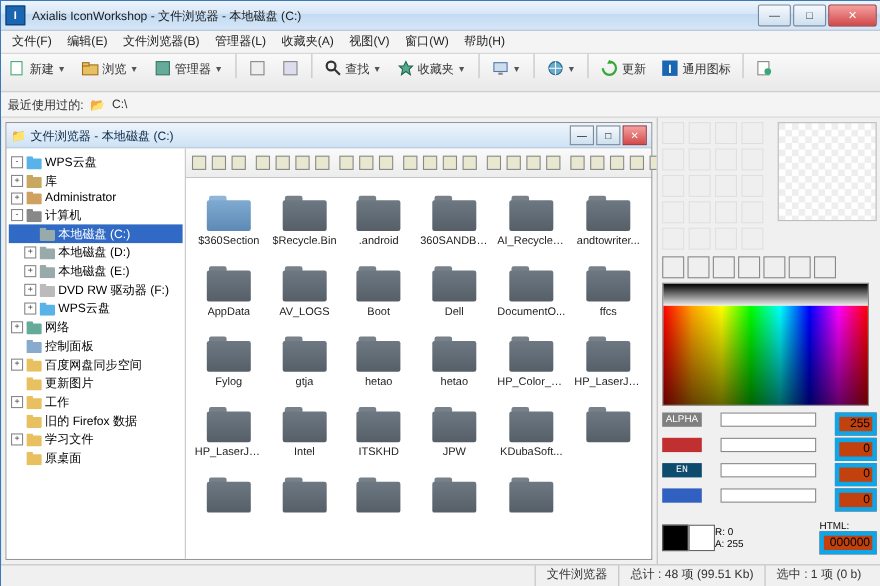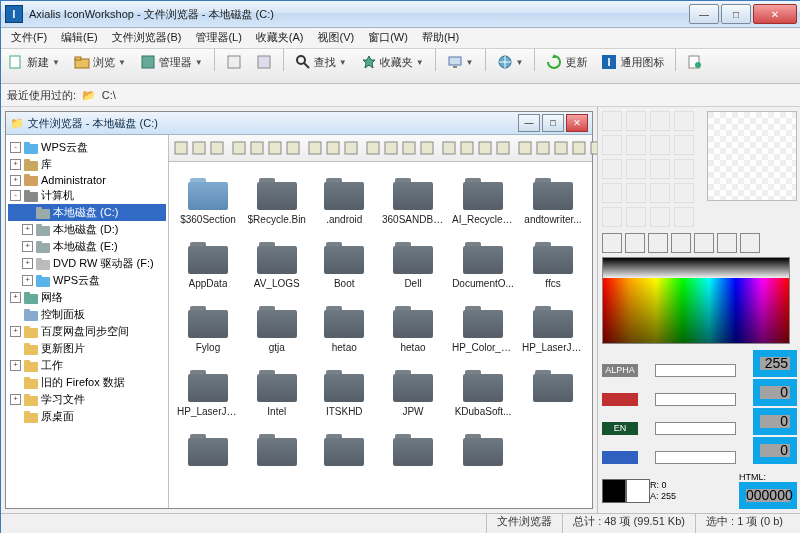--- a/index.html
+++ b/index.html
@@ -59,24 +59,24 @@
 .palette{width:186px;height:110px;background:
   linear-gradient(90deg,red,orange,yellow,lime,cyan,blue,magenta,red) 0 20px/100% 90px no-repeat,
   linear-gradient(#000,transparent 20px),
   linear-gradient(#fff,transparent) 0 20px/100% 90px no-repeat;
   border:1px solid #888;position:relative}
 .palette::after{content:"";position:absolute;inset:0;background:linear-gradient(transparent 20px,rgba(0,0,0,.6));}
 .statusbar{height:20px;background:#f0f0f0;border-top:1px solid #c0c0c0;display:flex;padding:0 8px;font-size:11px;color:#333}
 .statusbar .s1{flex:1}
 .statusbar .scell{border-left:1px solid #c0c0c0;padding:0 10px}
 .channels{margin-top:4px}
-.chrow{display:flex;align-items:flex-end;gap:17px;margin:2px 0}
+.chrow{display:flex;align-items:flex-start;gap:17px;margin:2px 0}
 .chlbl{width:36px;height:13px;font-size:9px;color:#fff;text-align:center;line-height:13px}
 .chbar{flex:1;height:11px;border:1px solid #888;background:#fff}
-.chval{width:28px;height:13px;border:7px solid #0ea5e9;background:#a3a3a3;font-size:14px;text-align:right;padding-right:2px;line-height:12px}
+.chval{width:28px;height:13px;border:4px solid #0ea5e9;background:#c2410c;font-size:11px;text-align:right;padding-right:2px;line-height:12px}
 .swatches{display:flex;gap:0;margin-top:6px;align-items:center}
 .swatch{width:22px;height:22px;border:1px solid #666}
 svg{display:block}
 </style>
 </head>
 <body>
 
 <div class="window">
   <div class="titlebar">
     <div class="appicon">I</div>
@@ -719,21 +719,21 @@
             <div class="chlbl" style="background: rgb(128, 128, 128);">ALPHA</div>
             <div class="chbar"></div>
             <div class="chval">255</div>
           </div>
           <div class="chrow">
             <div class="chlbl" style="background: rgb(192, 48, 48);"></div>
             <div class="chbar"></div>
             <div class="chval">0</div>
           </div>
           <div class="chrow">
-            <div class="chlbl" style="background: #14532d;">EN</div>
+            <div class="chlbl" style="background: #0c4a6e; font-family: Liberation Mono, monospace;">EN</div>
             <div class="chbar"></div>
             <div class="chval">0</div>
           </div>
           <div class="chrow">
             <div class="chlbl" style="background: rgb(48, 96, 192);"></div>
             <div class="chbar"></div>
             <div class="chval">0</div>
           </div>
         </div>
       <div class="swatches">

